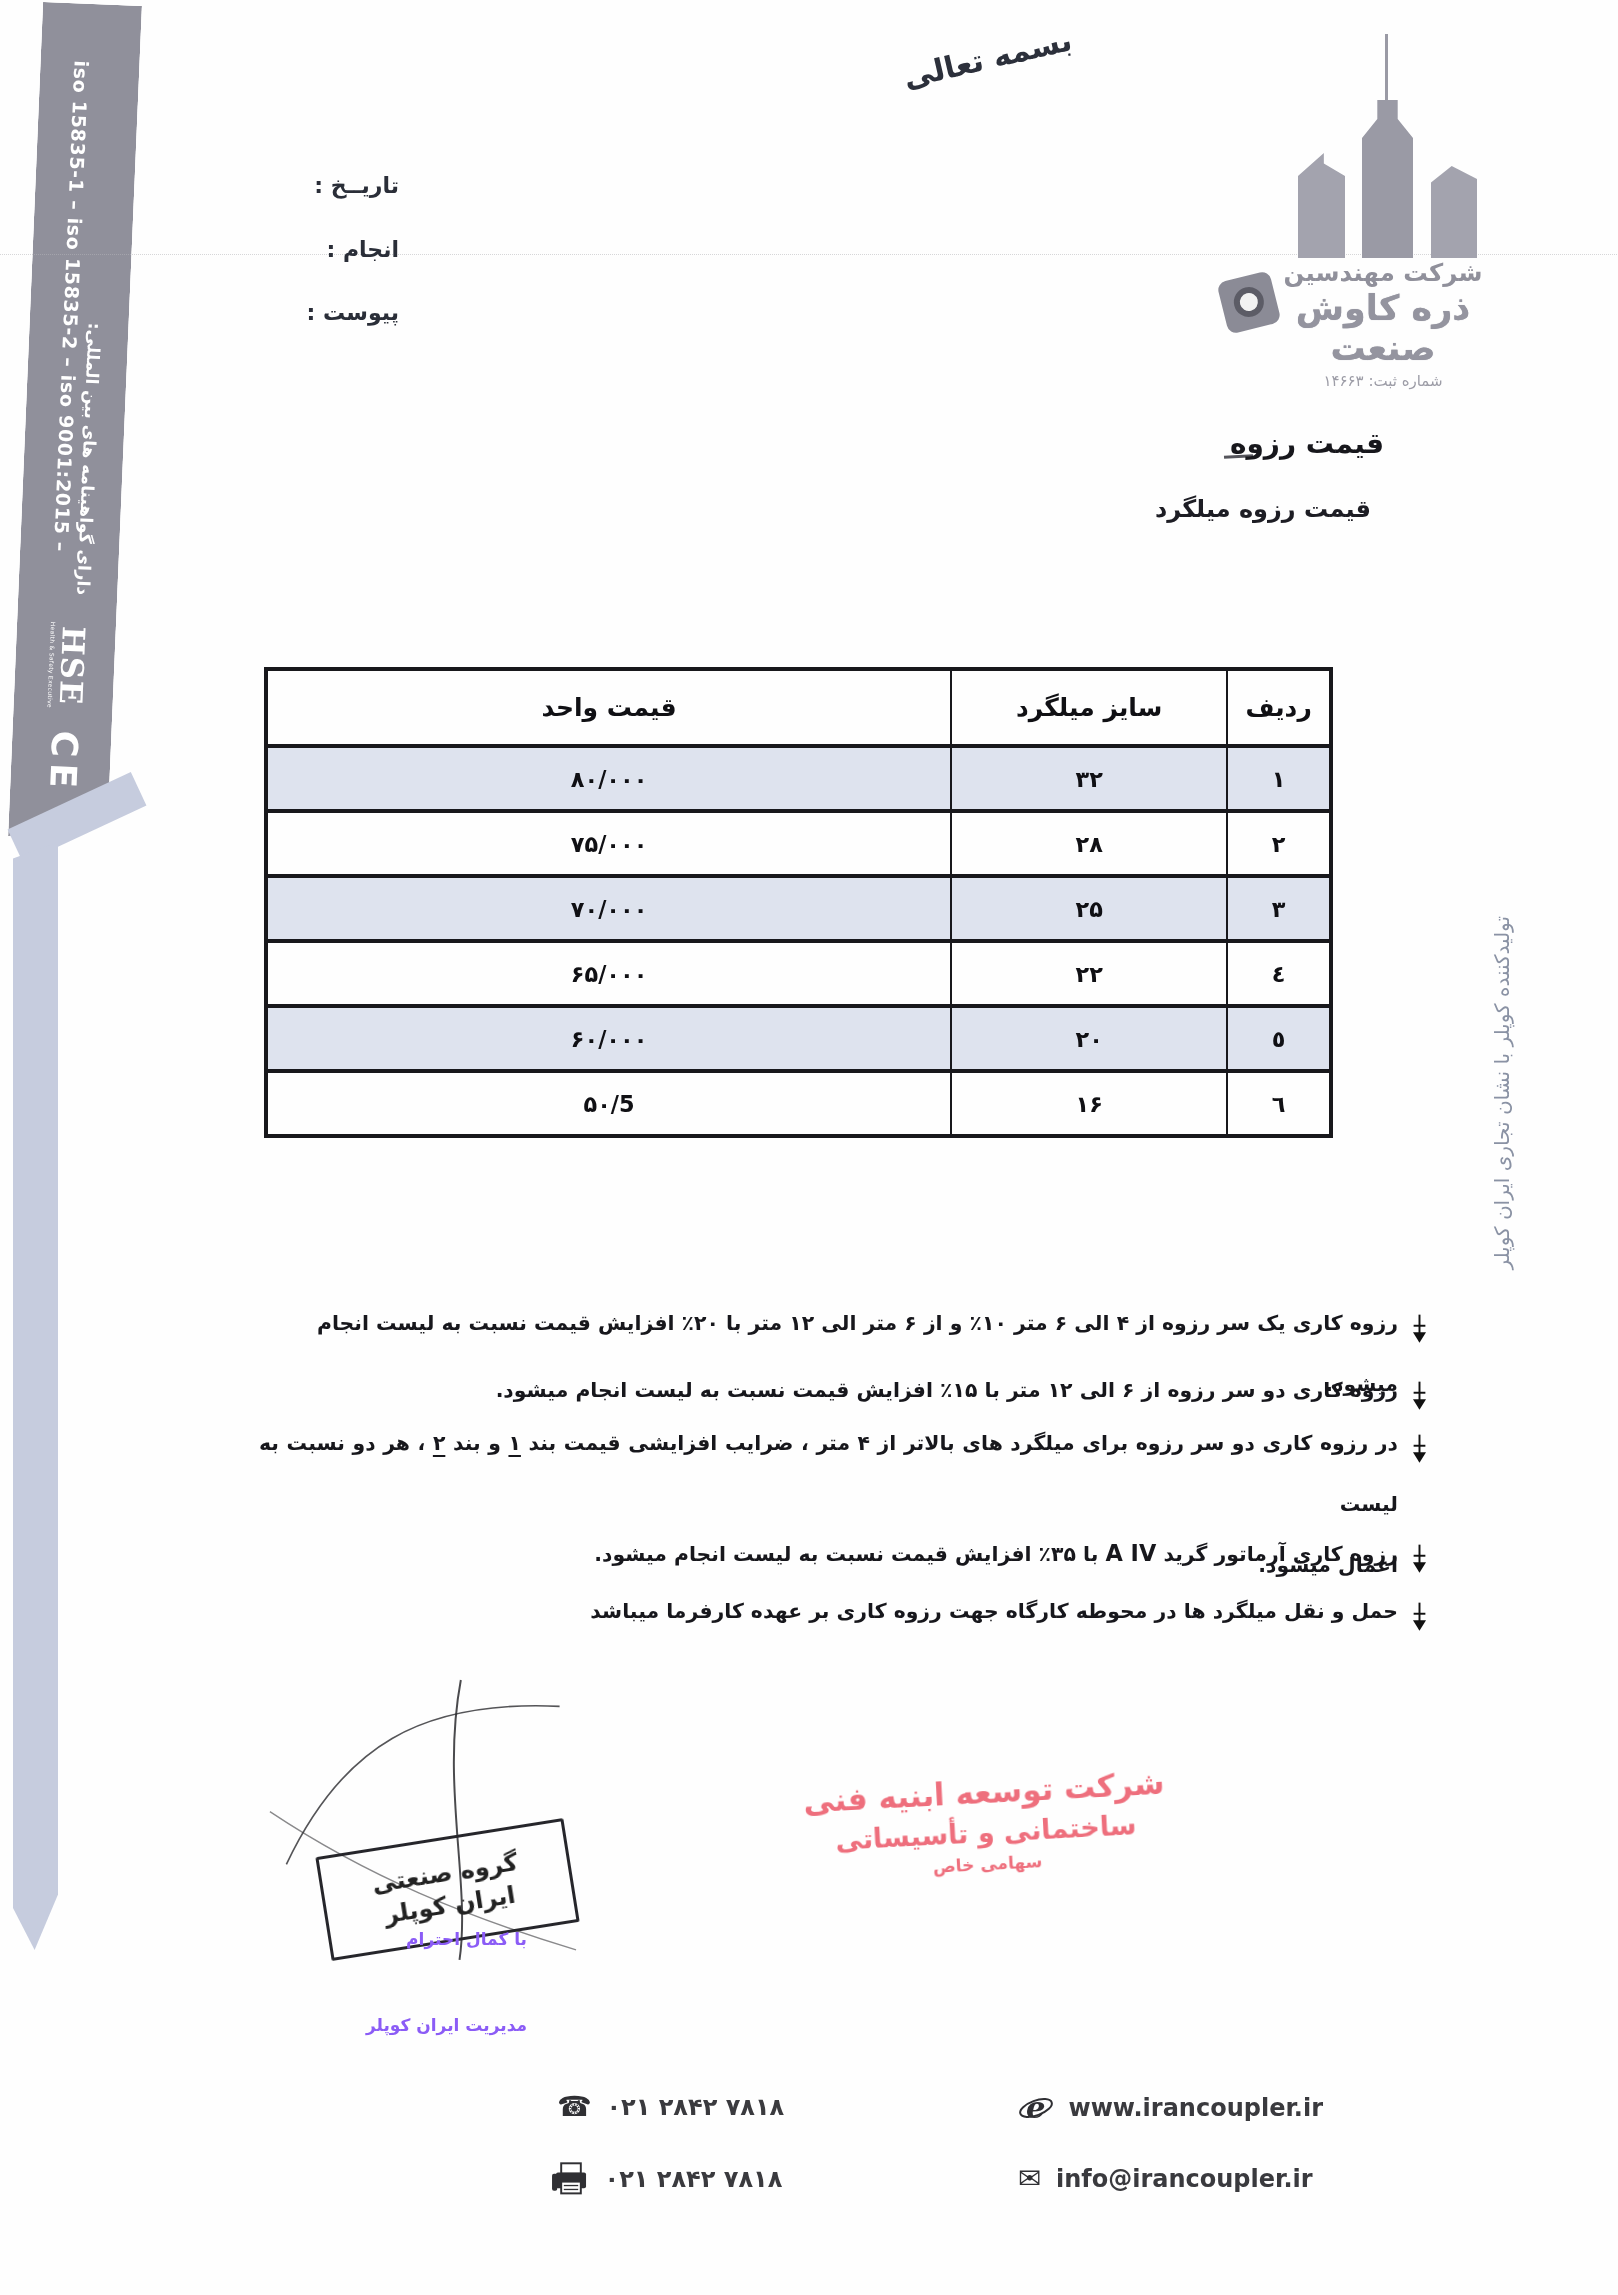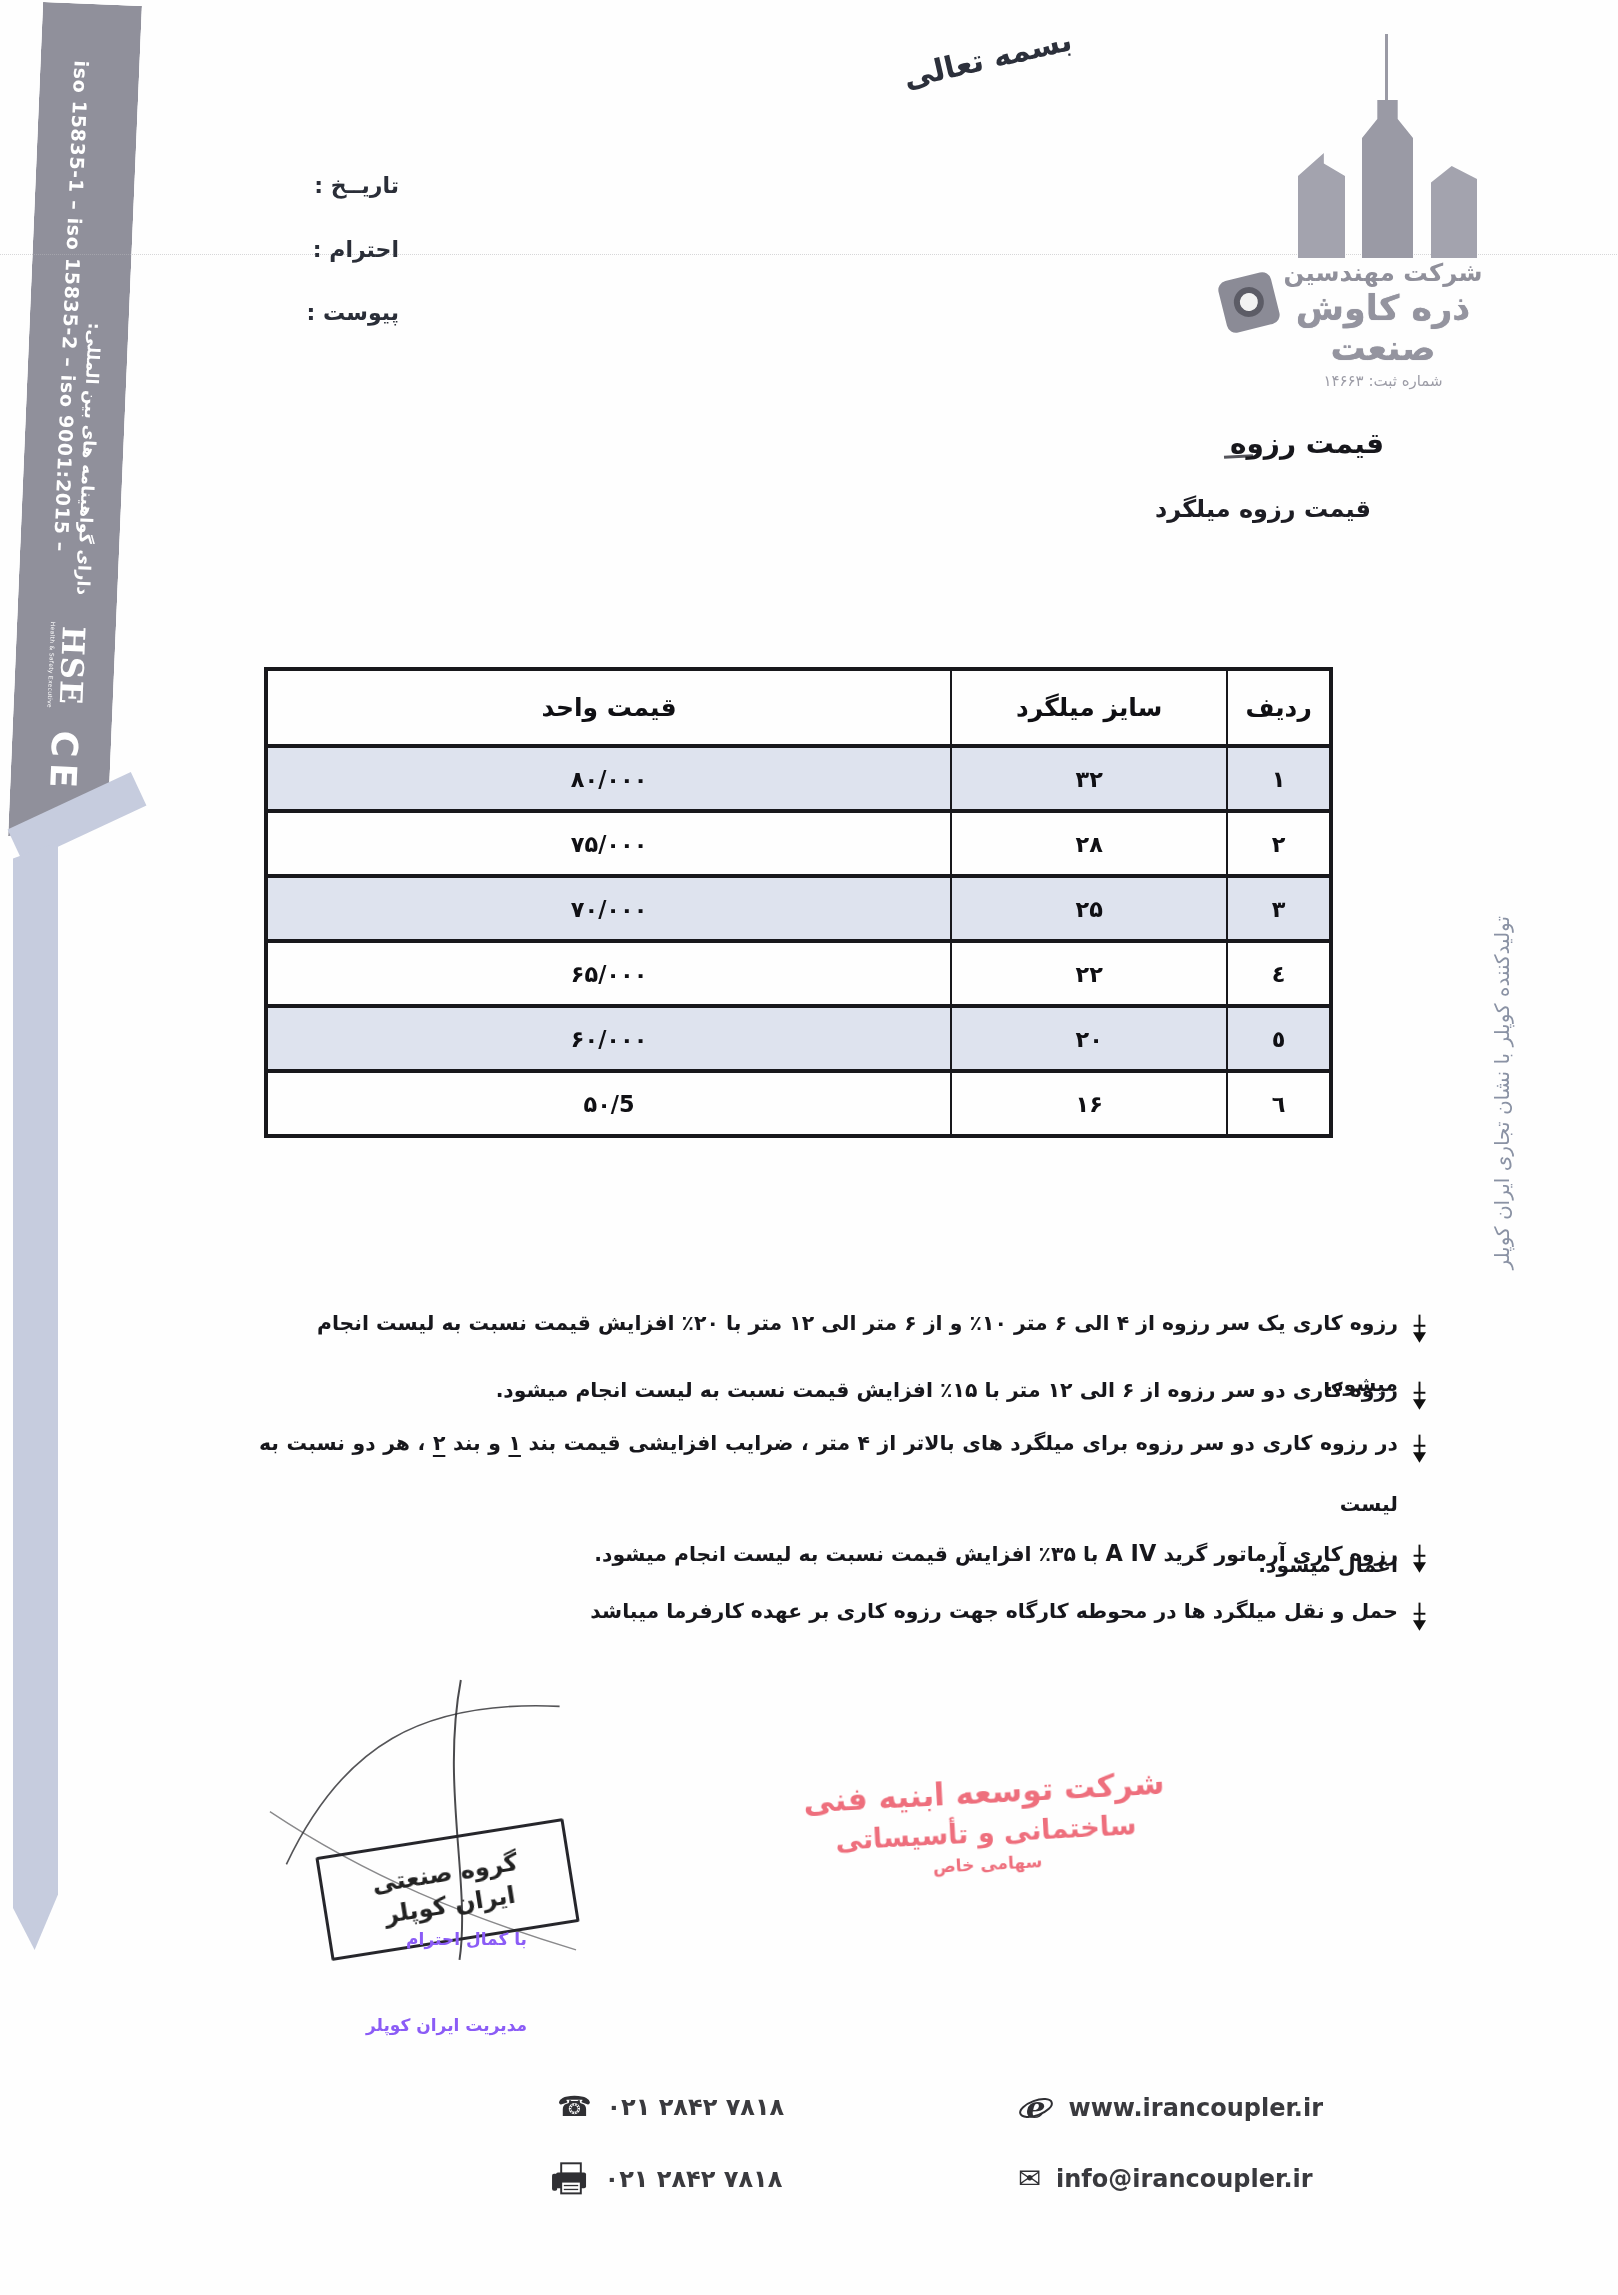--- a/index.html
+++ b/index.html
@@ -136,21 +136,21 @@
     </div>
     <div class="coupler"></div>
     <div class="logo-text">
       <div class="logo-line1">شرکت مهندسین</div>
       <div class="logo-line2">ذره کاوش صنعت</div>
       <div class="logo-reg">شماره ثبت: ۱۴۶۶۳</div>
     </div>
   </div>
 
   <div class="field" style="top:173px;">تاریــخ :</div>
-  <div class="field" style="top:237px;">احترام :</div>
+  <div class="field" style="top:237px;">انجام :</div>
   <div class="field" style="top:300px;">پیوست :</div>
 
   <div class="title-dash"></div>
   <div class="doc-title">قیمت رزوه</div>
   <div class="doc-subtitle">قیمت رزوه میلگرد</div>
 
   <table class="price-table">
     <colgroup>
         <col style="width:104px;">
         <col style="width:277px;">

